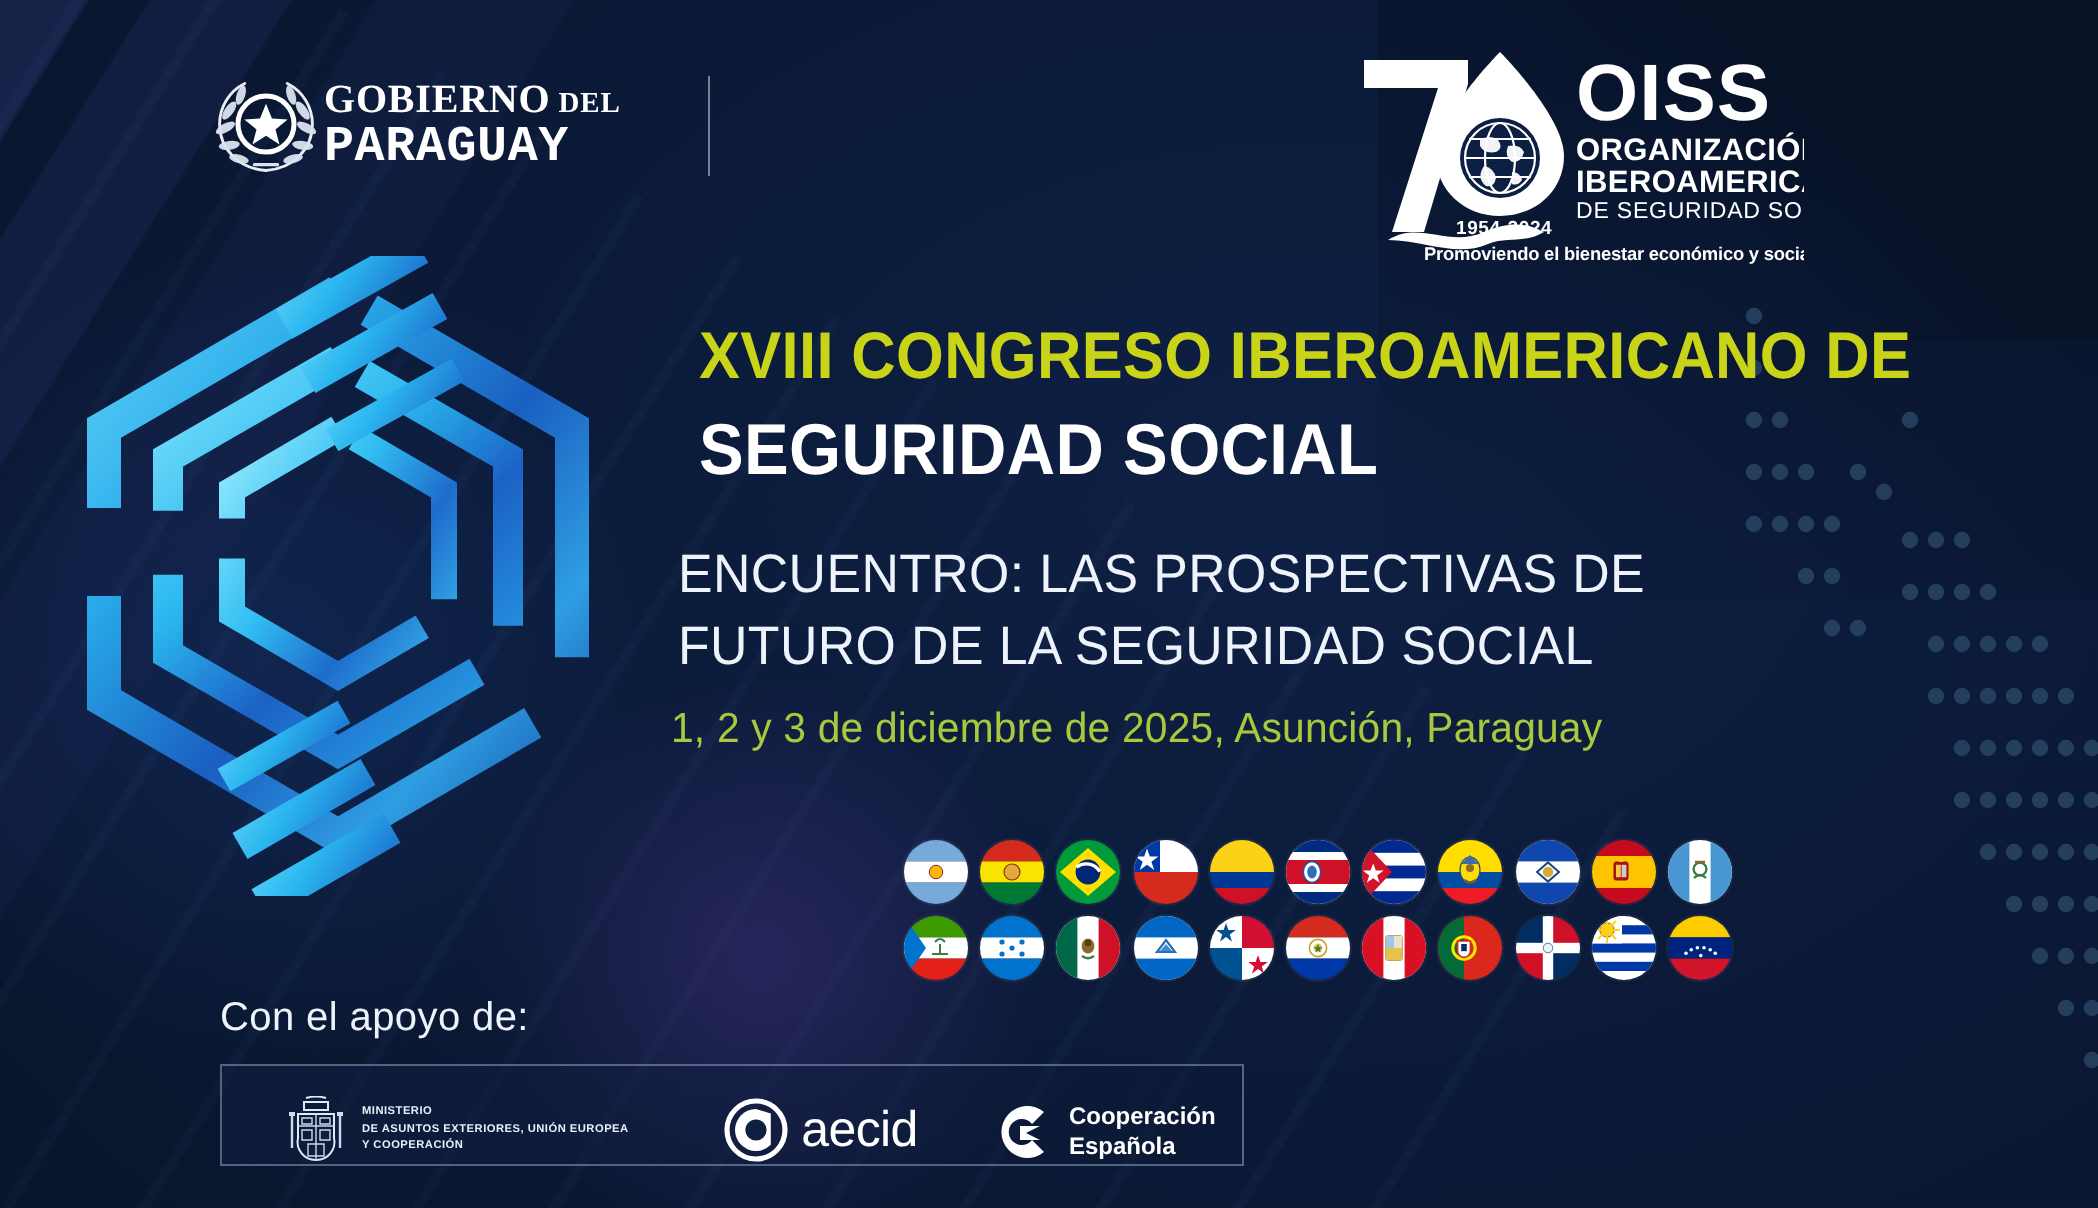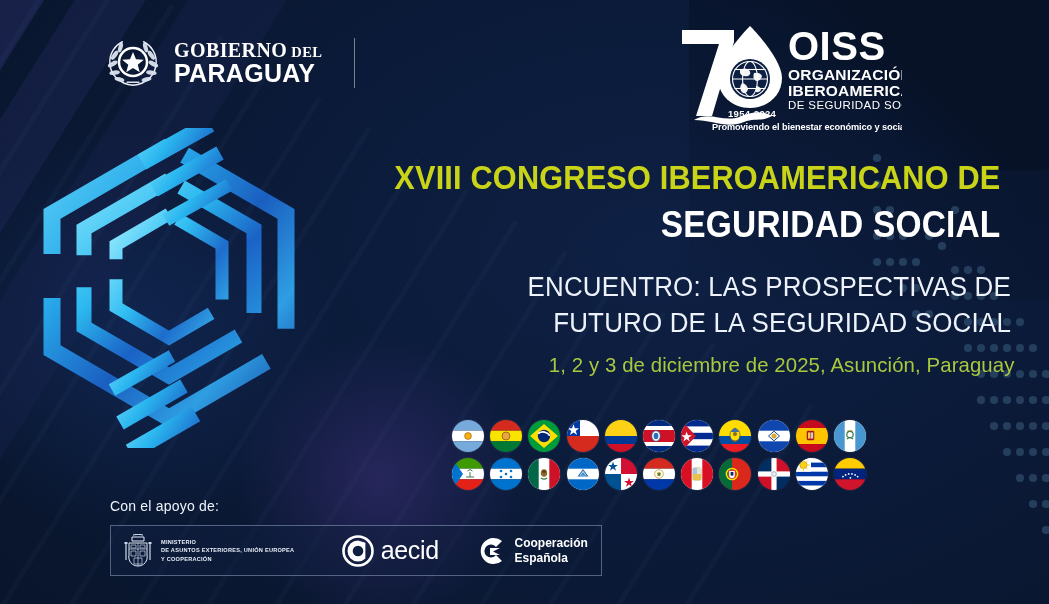--- a/index.html
+++ b/index.html
@@ -67,35 +67,35 @@
     background:radial-gradient(circle, rgba(38,82,176,.22) 0%, rgba(38,82,176,0) 70%);
   }
 
   
   .dots{position:absolute;right:0;top:150px;width:180px;height:420px;opacity:.95;}
 
   
   .hexwrap{position:absolute;left:24px;top:128px;width:290px;height:320px;}
 
   
-  .gov-logo{position:absolute;left:104px;top:34px;display:flex;align-items:center;gap:12px;}
+  .gov-logo{position:absolute;left:104px;top:34px;display:flex;align-items:center;}
   .gov-crest{width:58px;height:58px;flex:0 0 auto;}
   .gov-words{color:#ffffff;line-height:1.0;}
   .gov-l1{font-family:"Liberation Serif","DejaVu Serif",serif;font-weight:700;font-size:20px;letter-spacing:.4px;white-space:nowrap;}
   .gov-l1 .small{font-size:14.5px;}
-  .gov-l2{font-family:Liberation Sans, sans-serif;font-weight:700;font-size:25px;letter-spacing:.3px;margin-top:1px;}
+  .gov-l2{font-family:Liberation Mono, monospace;font-weight:700;font-size:25px;letter-spacing:.3px;margin-top:1px;}
   .gov-sep{position:absolute;left:354px;top:38px;width:1px;height:50px;background:rgba(255,255,255,.45);}
   .min-words{position:absolute;left:370px;top:40px;color:#fff;
     font-family:"Liberation Serif","DejaVu Serif",serif;font-weight:700;font-size:14px;
     line-height:1.45;letter-spacing:.2px;}
 
   .oiss{position:absolute;left:676px;top:20px;width:226px;height:112px;}
 
   
-  .maintext{position:absolute;left:325px;top:160px;width:700px;text-align:right;}
+  .maintext{position:absolute;left:325px;top:160px;width:700px;text-align:left;}
   .t-line1{
     font-family:"Liberation Sans Narrow","Liberation Sans",sans-serif;
     font-weight:700;font-size:33px;letter-spacing:.2px;color:#c9d318;
     transform:scaleX(.93);transform-origin:50% 50%;white-space:nowrap;line-height:1.08;
   }
   .t-line2{
     font-family:"Liberation Sans Narrow","Liberation Sans",sans-serif;
     font-weight:700;font-size:36px;letter-spacing:.2px;color:#ffffff;
     transform:scaleX(.93);transform-origin:50% 50%;white-space:nowrap;line-height:1.25;
     margin-top:6px;
@@ -111,24 +111,24 @@
 
   
   .flags{position:absolute;left:452px;top:420px;width:426px;}
   .flagrow{display:flex;gap:6.2px;justify-content:flex-start;margin-bottom:6px;}
   .flag{width:32px;height:32px;border-radius:50%;overflow:hidden;flex:0 0 auto;
         position:relative;box-shadow:0 0 0 1px rgba(255,255,255,.06);}
   .flag svg{display:block;width:32px;height:32px;}
 
   
   .support{position:absolute;left:110px;top:498px;}
-  .support-label{color:#eef3fb;font-size:14px;font-weight:400;letter-spacing:.2px;}
-  .support-box{margin-top:11px;display:flex;align-items:center;
+  .support-label{color:#eef3fb;font-size:20px;font-weight:400;letter-spacing:.2px;}
+  .support-box{margin-top:11px;display:flex;align-items:flex-end;
      border:1px solid rgba(180,200,235,.42);height:49px;width:490px;
-     background:linear-gradient(105deg, rgba(16,32,66,.55), rgba(12,24,52,.25));}
+     background:linear-gradient(105deg, rgba(16,32,66,.55), rgba(12,24,52,.25));padding-left:20px;}
   .sup-cell{display:flex;align-items:center;padding:0 12px;}
   .sup-div{width:1px;background:rgba(180,200,235,.42);}
   .sup-esc{width:30px;height:34px;flex:0 0 auto;}
   .sup-min-txt{margin-left:8px;color:#e9eefa;font-size:5.6px;line-height:1.5;letter-spacing:.25px;font-weight:600;}
   .aecid-txt{color:#fff;font-size:25px;font-weight:400;letter-spacing:-.3px;margin-left:6px;}
   .coop-txt{color:#fff;font-size:12px;font-weight:700;line-height:1.22;margin-left:8px;}
 </style>
 </head>
 <body>
 

